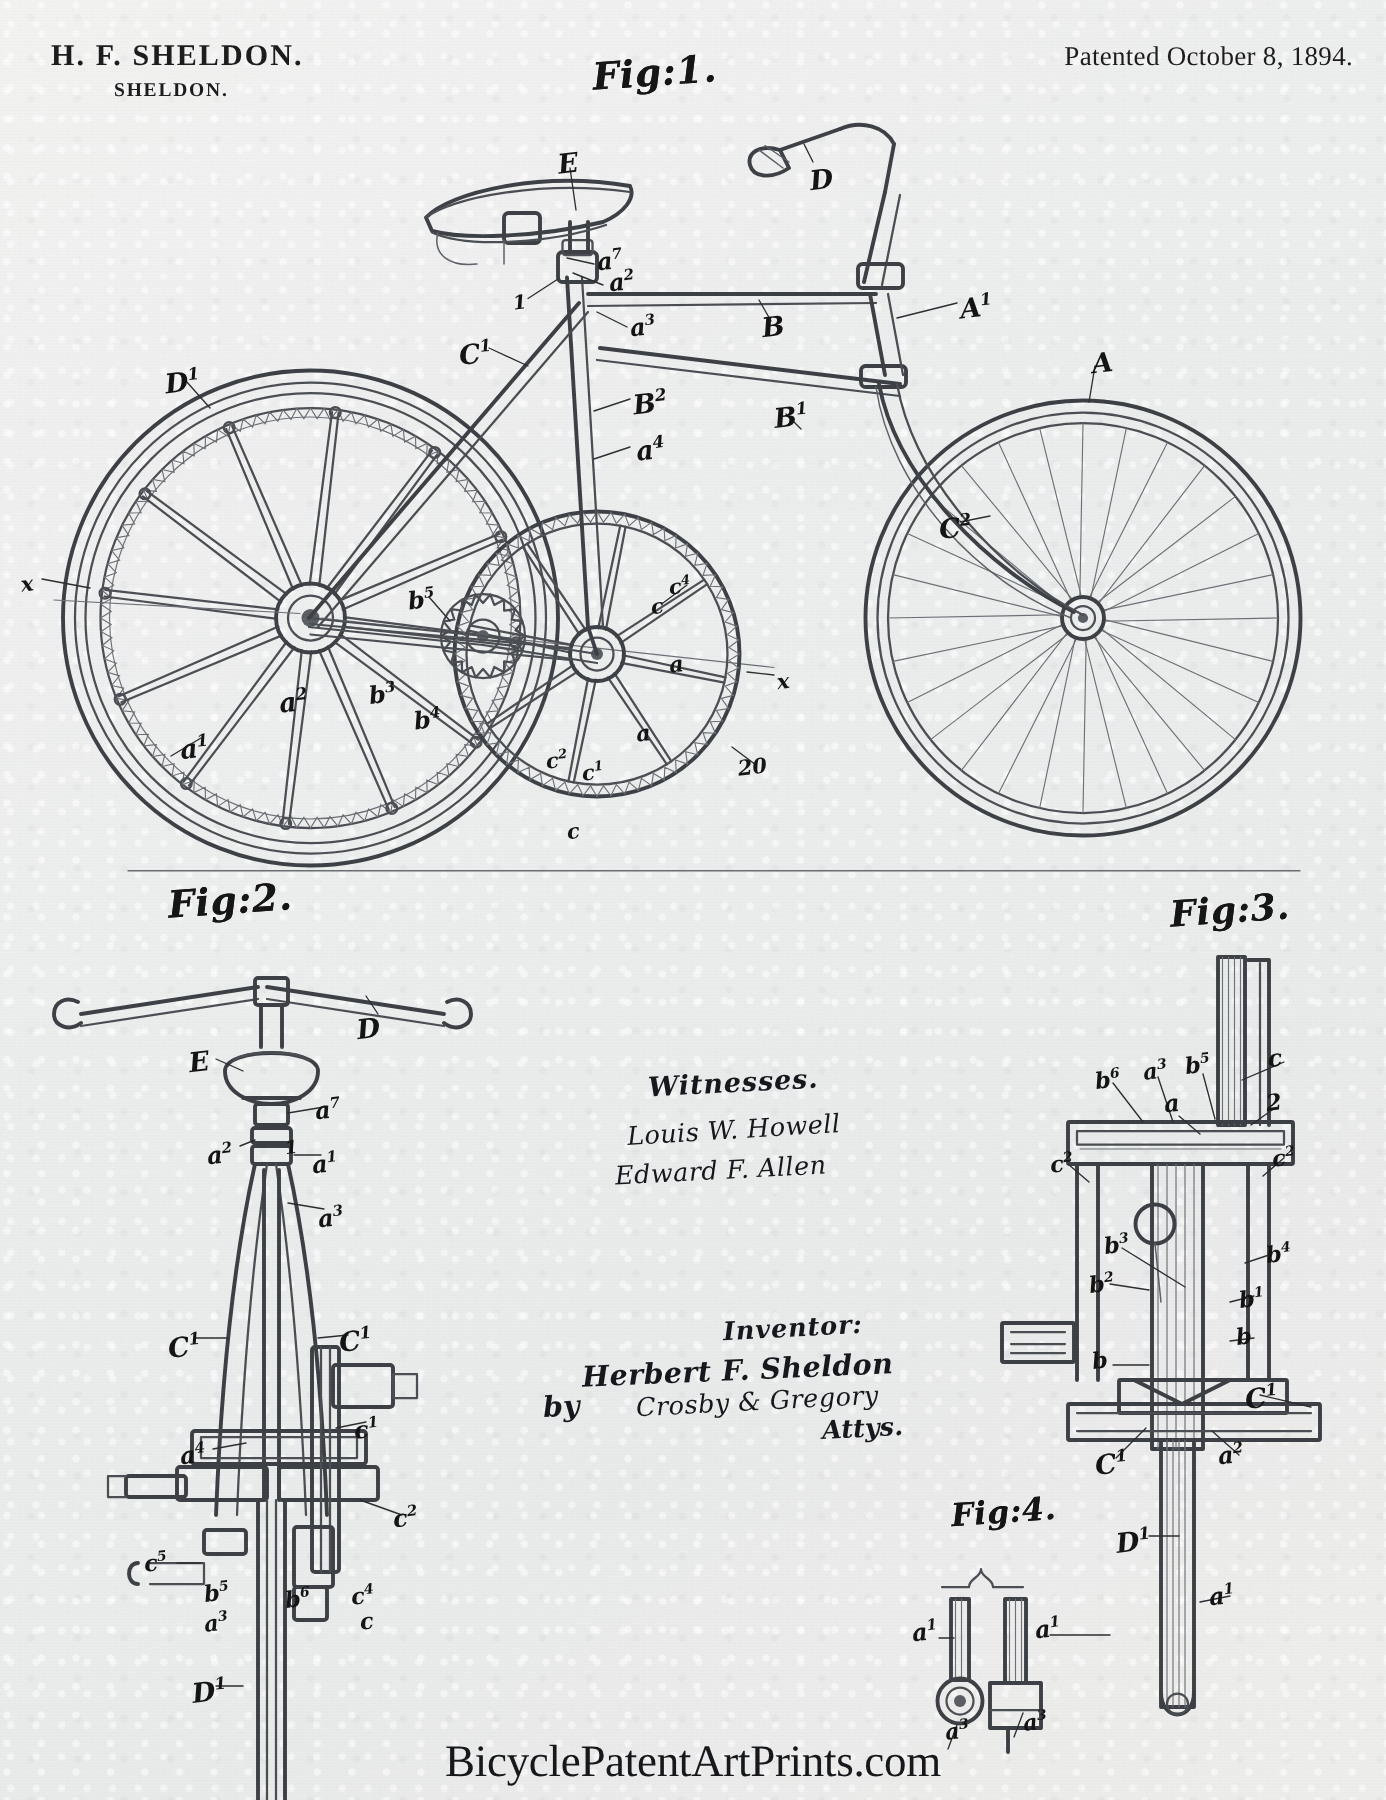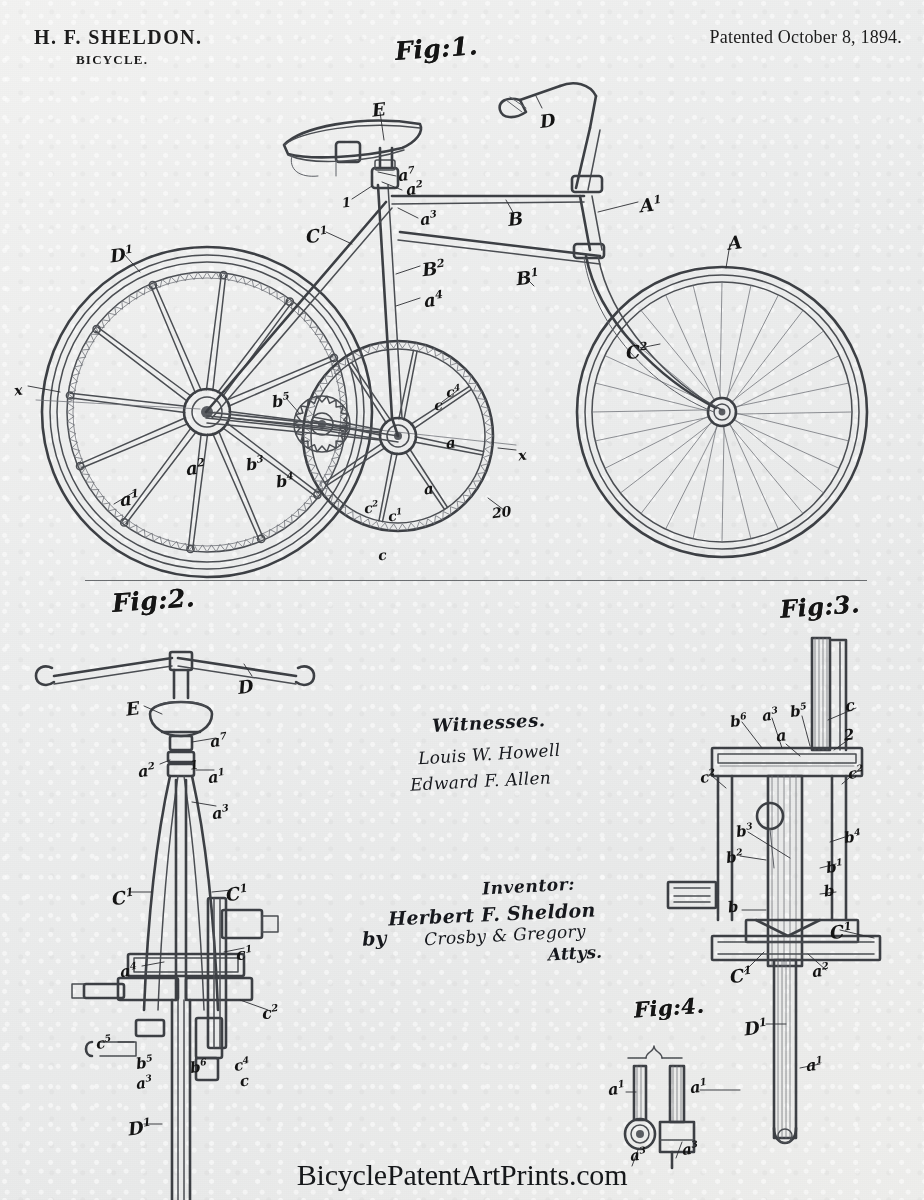--- a/index.html
+++ b/index.html
@@ -109,21 +109,21 @@
   .ink-vt{fill:none;stroke:#6b6e74;stroke-width:.75;stroke-linecap:round;}
   .ink-f{fill:#5a5d62;stroke:none;}
   .lead{fill:none;stroke:#2b2d31;stroke-width:.9;stroke-linecap:round;}
 </style>
 </head>
 <body>
 
 <div id="page">
 
   <div class="hdr" id="title-inventor">H. F. SHELDON.</div>
-  <div class="hdr" id="title-subject">BICYCLE.</div>
+  <div class="hdr" id="title-subject">SHELDON.</div>
   <div class="hdr" id="title-patdate">Patented October 8, 1894.</div>
 
   <svg id="svg-fig1" width="924" height="580">
 
     <g>
       <circle class="ink-h" cx="207" cy="412" r="165"></circle>
       <circle class="ink" cx="207" cy="412" r="157"></circle>
       <circle class="ink" cx="207" cy="412" r="150"></circle>
 
       <circle class="ink" cx="207" cy="412" r="140"></circle>

